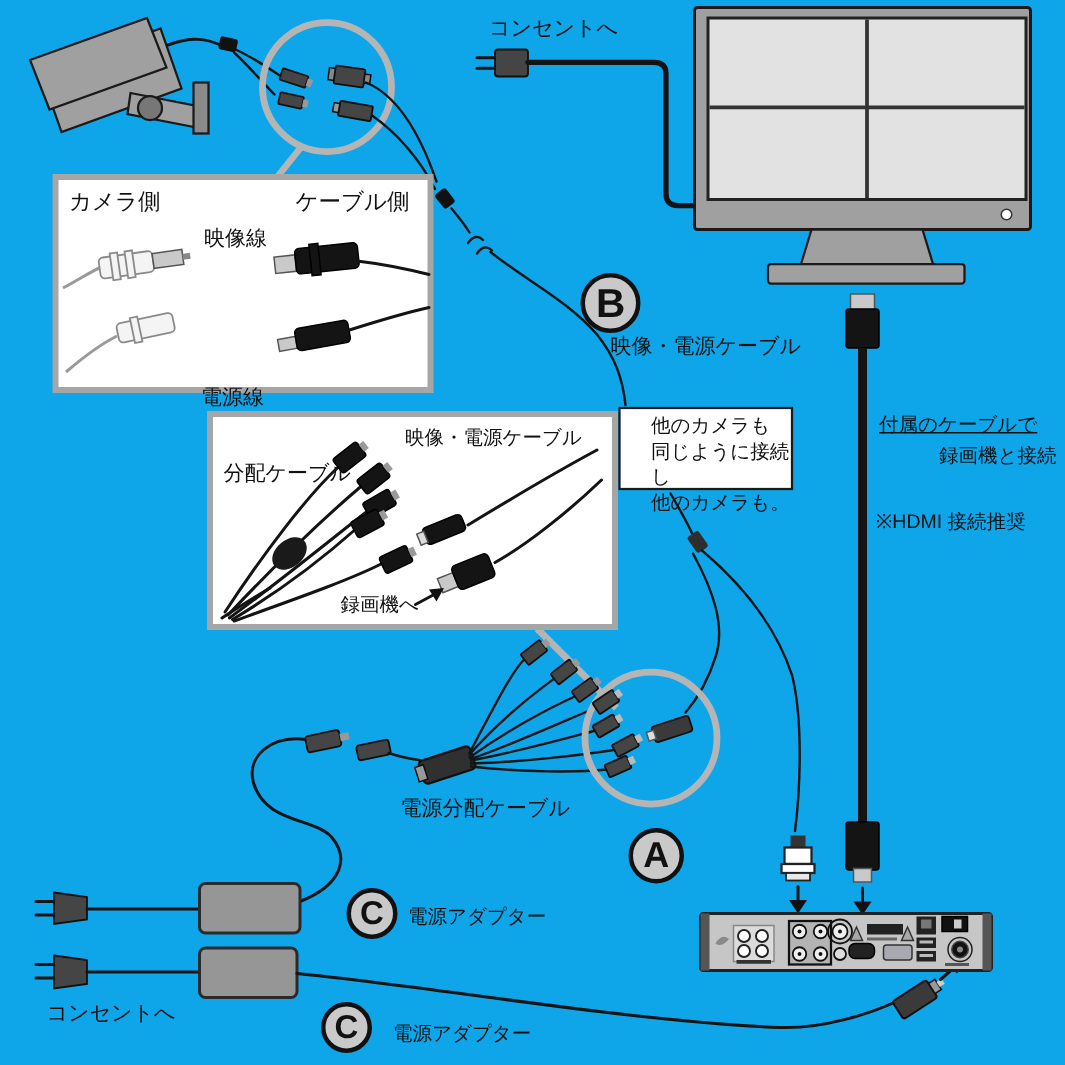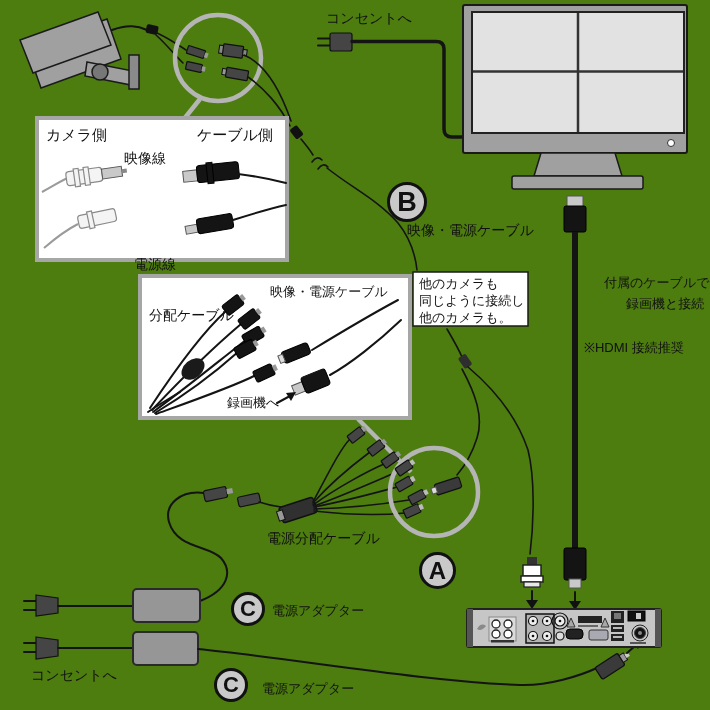--- a/index.html
+++ b/index.html
@@ -1,20 +1,20 @@
 <!DOCTYPE html>
 <html style="--outline: #1a1a1a; --cable: #141414; --device-gray: #a0a0a0; --light-gray: #c9c9c9; --screen-gray: #e2e2e2; --magnifier: #b5b5b5; --callout-border: #a6a6a6;"><head>
 <meta charset="utf-8">
 <style>
   :root{
     --outline:#1a1a1a; --cable:#141414; --device-gray:#a0a0a0; --light-gray:#c9c9c9;
     --screen-gray:#e2e2e2; --magnifier:#b5b5b5; --callout-border:#a6a6a6;
   }
   html,body{margin:0;padding:0;background:#fff;}
-  #canvas{position:relative;width:710px;height:710px;background:#4d7c0f;overflow:hidden;
+  #canvas{position:relative;width:710px;height:710px;background:#0ea5e9;overflow:hidden;
           font-family:"Liberation Sans",sans-serif;color:#111;}
   #art{position:absolute;left:0;top:0;}
   .ln{stroke:var(--cable);stroke-width:2;fill:none;stroke-linecap:round;}
   .ln3{stroke-width:3.5;}
   .ln6{stroke-width:6;stroke-linecap:butt;}
   .thin{stroke-width:1.6;}
   .dev{fill:var(--device-gray);stroke:var(--outline);stroke-width:2;}
   .dev15{stroke-width:1.5;}
   .dark{fill:#454545;stroke:#111;stroke-width:1.2;}
   .blk{fill:#141414;stroke:#000;stroke-width:1;}
@@ -30,21 +30,21 @@
   .lbl-13{font-size:13px;}
   .lbl-15{font-size:15px;text-align:right;}
   .badge{position:absolute;border-radius:50%;background:var(--light-gray);
          border:3px solid #111;display:flex;align-items:center;justify-content:center;
          font-weight:bold;color:#111;box-sizing:border-box;}
   .badge-b{left:387px;top:182px;width:40px;height:40px;font-size:27px;}
   .badge-a{left:419px;top:552px;width:37px;height:37px;font-size:24px;}
   .badge-c1{left:231px;top:592px;width:34px;height:34px;font-size:22px;}
   .badge-c2{left:214px;top:668px;width:34px;height:34px;font-size:22px;}
   .notetext{position:absolute;left:413px;top:272px;width:115px;height:56px;
-            font-size:13px;line-height:17px;padding:3px 0 0 6px;box-sizing:border-box;}
+            font-size:13px;line-height:17px;padding:3px 0 0 21px;box-sizing:border-box;}
 </style>
 </head>
 <body>
 
 <div id="canvas">
 
 <svg id="art" width="710" height="710" viewBox="0 0 710 710">
 
   <g>
     <polygon class="dev dev15" points="27,48 107,19 121,59 41,88" fill="#8f8f8f"></polygon>
@@ -352,27 +352,27 @@
     <circle cx="640" cy="633" r="5.5" fill="#111" stroke="#444" stroke-width="1"></circle>
     <circle cx="640" cy="633" r="2" fill="#888"></circle>
     <rect x="630" y="642" width="16" height="2" fill="#555"></rect>
   </g>
 </svg>
 
   <div class="lbl" style="left:326px;top:10px;">コンセントへ</div>
 
   <div class="lbl lbl-15" style="left:46px;top:126px;">カメラ側</div>
   <div class="lbl lbl-15" style="left:197px;top:126px;">ケーブル側</div>
-  <div class="lbl" style="left:124px;top:150px;">映像線</div>
+  <div class="lbl" style="left:136px;top:150px;">映像線</div>
   <div class="lbl" style="left:134px;top:228px;margin-top:28px;">電源線</div>
 
   <div class="badge badge-b">B</div>
   <div class="lbl" style="left:407px;top:222px;">映像・電源ケーブル</div>
 
-  <div class="lbl lbl-13" style="left:604px;top:275px;">付属のケーブルで</div>
+  <div class="lbl lbl-13" style="left:586px;top:275px;text-decoration:underline;">付属のケーブルで</div>
   <div class="lbl lbl-13" style="left:586px;top:296px;margin-left:40px;">録画機と接続</div>
   <div class="lbl lbl-13" style="left:584px;top:340px;">※HDMI 接続推奨</div>
 
   <div class="notetext">
     <div>他のカメラも</div>
     <div>同じように接続し</div>
     <div>他のカメラも。</div>
   </div>
 
   <div class="lbl" style="left:149px;top:283px;margin-top:24px;">分配ケーブル</div>

